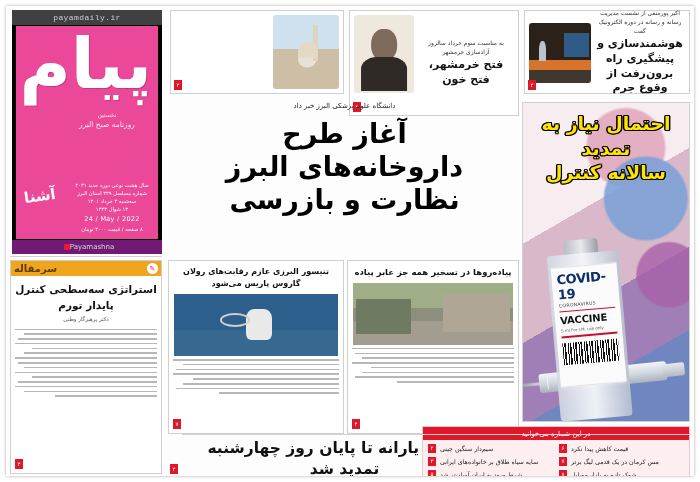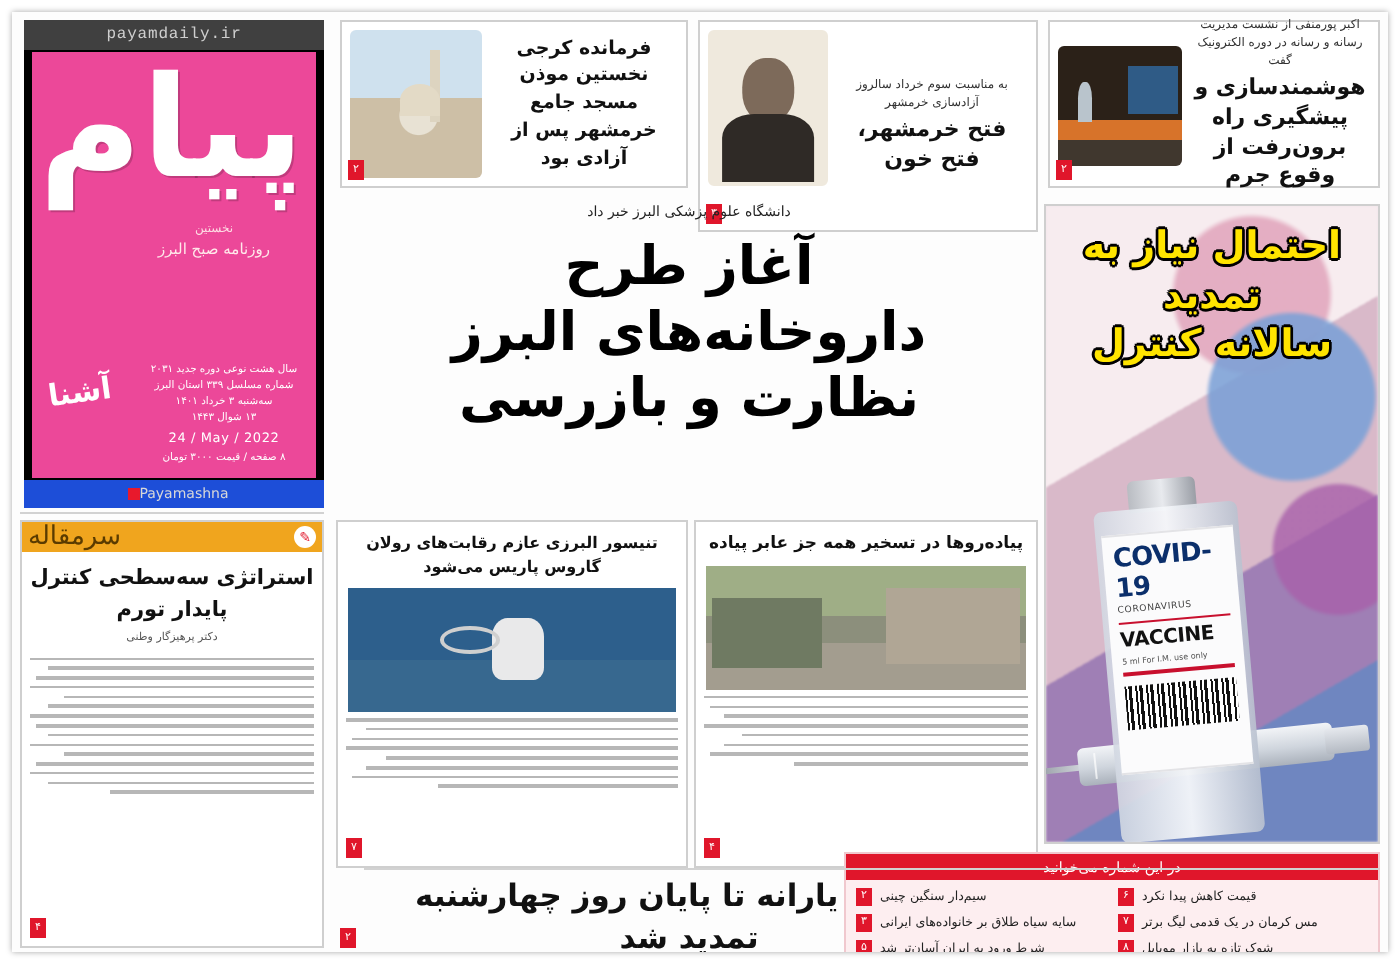--- a/index.html
+++ b/index.html
@@ -56,21 +56,21 @@
   }
   .mh-meta{
     position:absolute;right:6px;bottom:6px;width:80px;
     color:#fff;font-size:5.2px;line-height:1.55;text-align:center;
   }
   .mh-meta .date-en{
     font-size:6.5px;letter-spacing:.3px;direction:ltr;
     font-family:"DejaVu Sans",sans-serif;margin:1px 0;
   }
   .mh-foot{
-    position:absolute;left:0;right:0;bottom:0;height:14px;background:#1d4ed8;
+    position:absolute;left:0;right:0;bottom:0;height:14px;background:#701a75;
     color:#d8d8d8;font-size:7px;display:flex;align-items:center;
     justify-content:center;direction:ltr;
   }
   .mh-foot .sq{
     width:6px;height:6px;background:#e8192c;margin-left:4px;display:inline-block;
   }
 
   
   .panel{position:absolute;background:#fff;border:1px solid #cfcfcf;}
 
@@ -151,21 +151,21 @@
   .main-hl{
     text-align:center;font-weight:bold;color:#000;
     font-size:27px;line-height:1.22;letter-spacing:-.5px;
   }
 
   
   .sect-bar{
     height:15px;background:#f0a51e;display:flex;align-items:center;
     justify-content:space-between;padding:0 3px;box-sizing:border-box;
   }
-  .sect-bar .lbl{font-size:13px;color:#5a3b00;font-weight:normal;}
+  .sect-bar .lbl{font-size:10px;color:#5a3b00;font-weight:bold;}
   .sect-bar .circ{
     width:11px;height:11px;border-radius:50%;background:#fff;
     display:flex;align-items:center;justify-content:center;
     color:#e0162b;font-size:7px;
   }
   .edit-hl{
     font-size:10.5px;font-weight:bold;text-align:center;line-height:1.5;
     color:#111;padding:6px 4px 2px;
   }
   .edit-by{font-size:5.5px;text-align:center;color:#555;padding-bottom:4px;}
@@ -302,23 +302,20 @@
         <div>۸ صفحه / قیمت ۳۰۰۰ تومان</div>
       </div>
     </div>
     <div class="mh-foot">
       <span class="sq"></span>
       <span>Payamashna</span>
     </div>
   </div>
 
   <div class="panel teaser" style="right:350px;top:4px;width:174px;height:84px;">
-    <div class="txt">
-      <div class="hl sm">فرمانده کرجی نخستین موذن مسجد جامع خرمشهر پس از آزادی بود</div>
-    </div>
     <div class="ph ph-mosque thumb" style="width:66px;height:74px;"></div>
     <span class="corner-mark" style="right:auto;left:3px;bottom:3px;">۲</span>
   </div>
 
   <div class="panel teaser" style="right:175px;top:4px;width:170px;height:106px;">
     <div class="txt">
       <div class="kicker">به مناسبت سوم خرداد سالروز آزادسازی خرمشهر</div>
       <div class="hl">فتح خرمشهر، فتح خون</div>
     </div>
     <div class="ph ph-portrait thumb" style="width:56px;height:74px;"></div>

